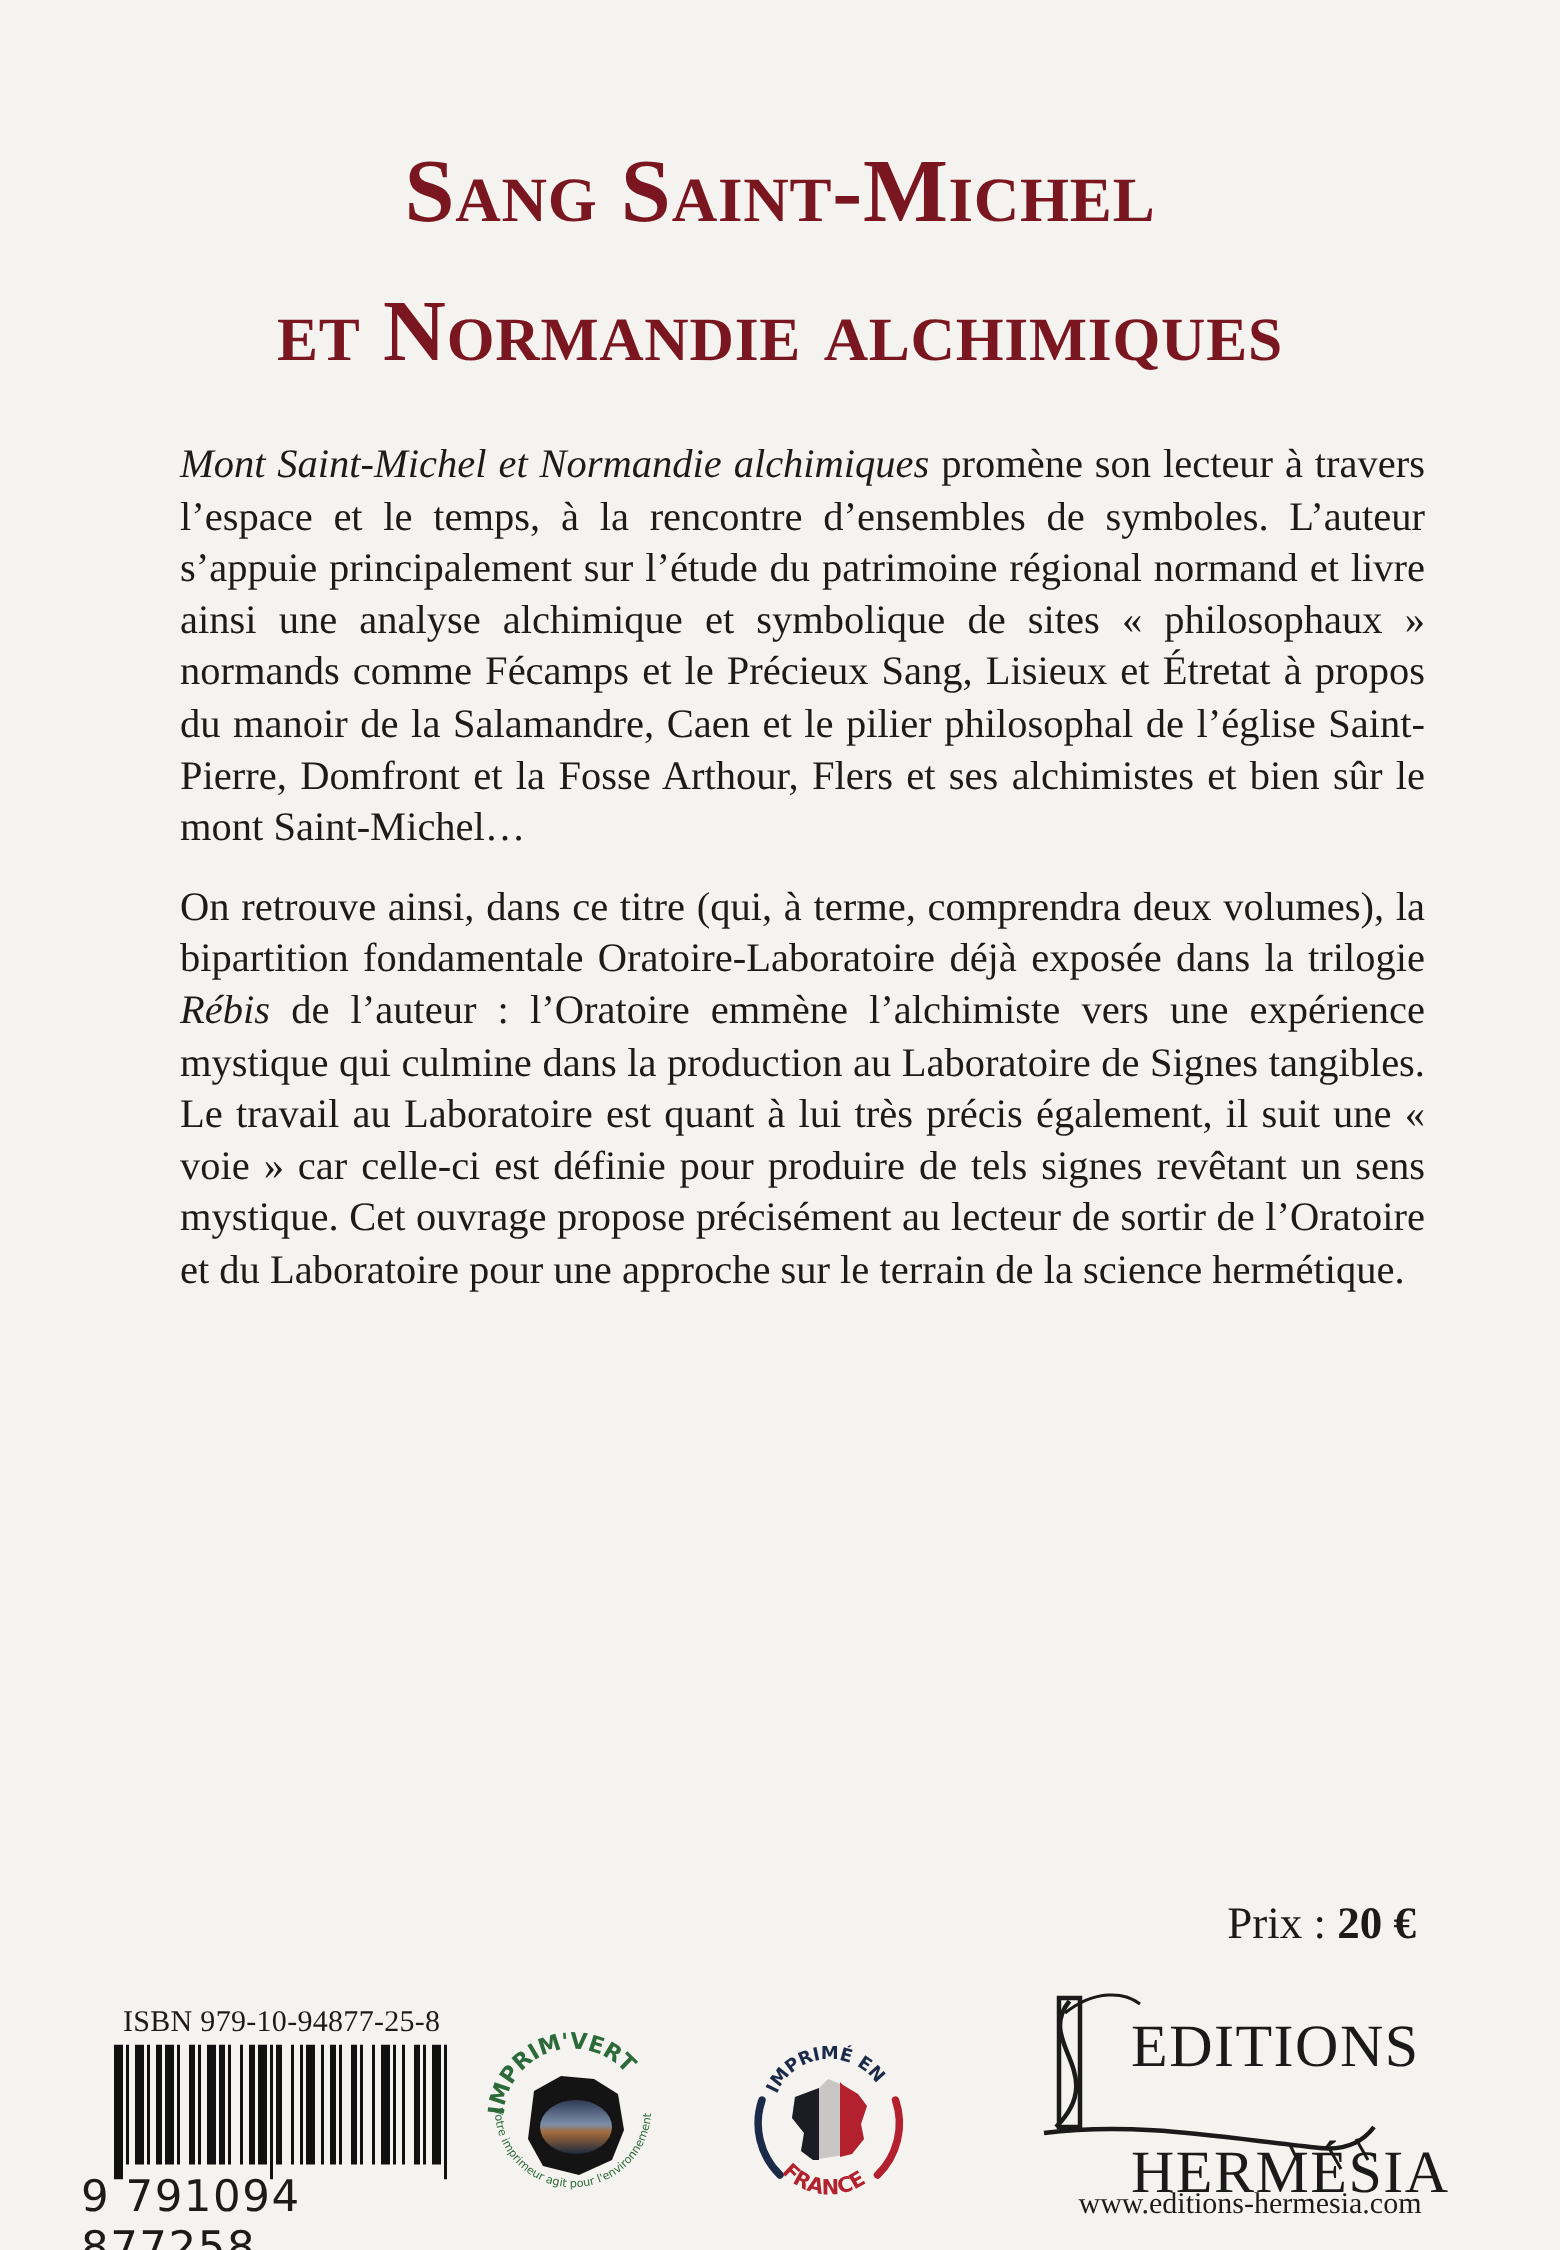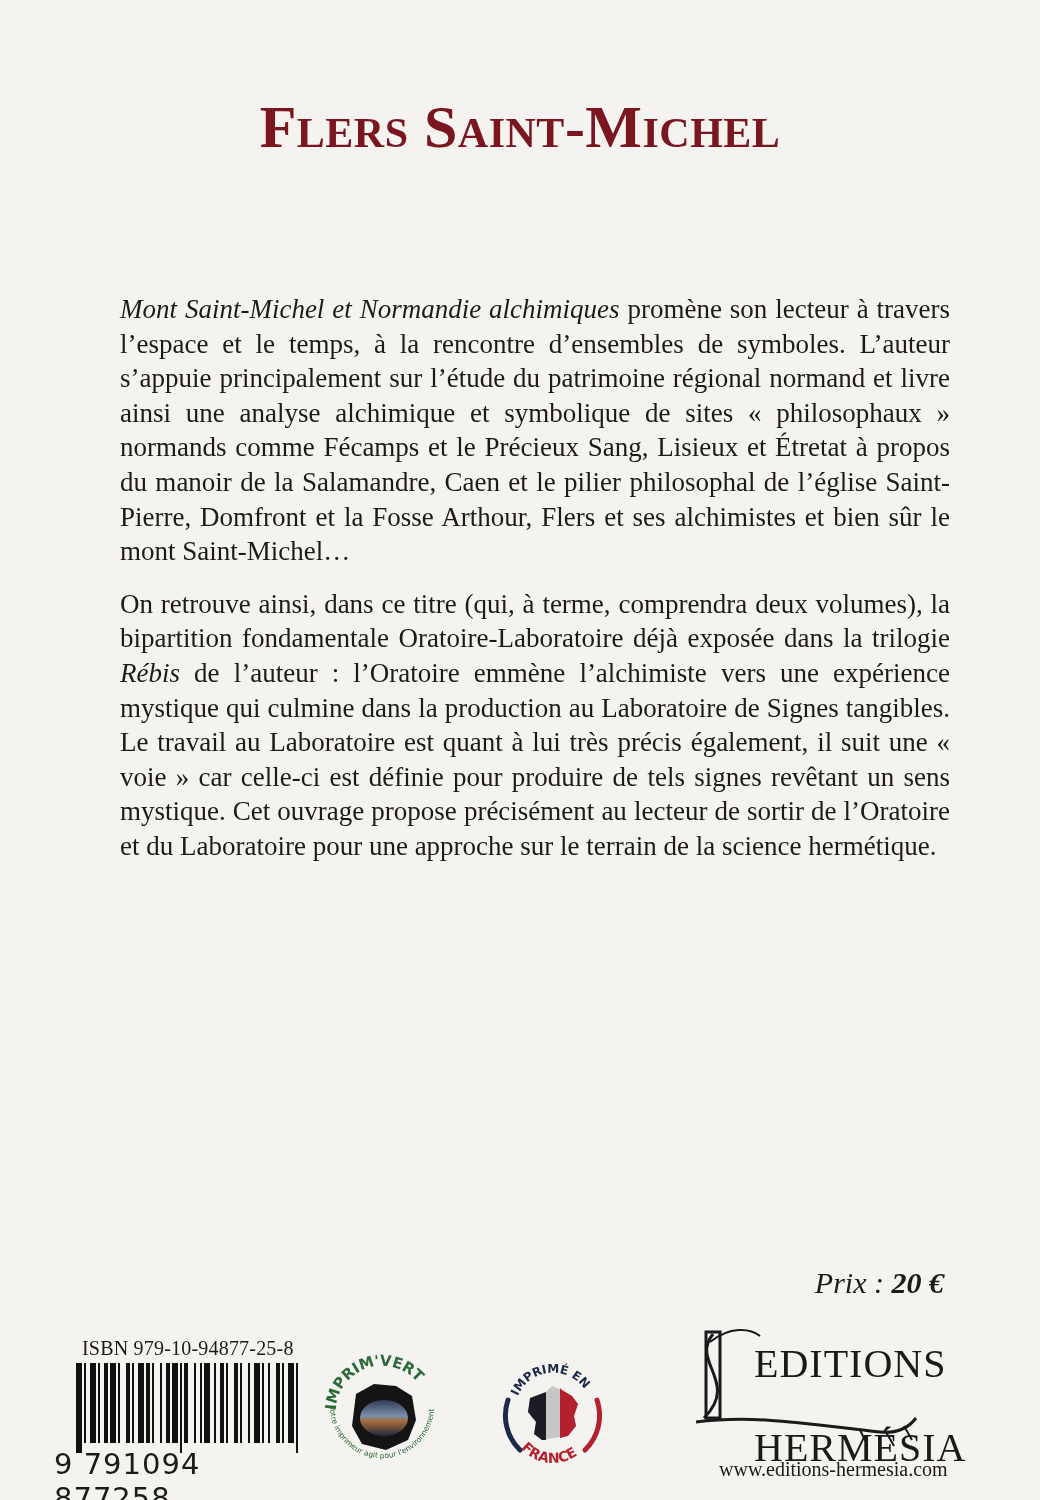--- a/index.html
+++ b/index.html
@@ -23,21 +23,20 @@
   .body-text {
     position: absolute; left: 120px; width: 830px; top: 292px;
     font-size: 27px; line-height: 34.6px; text-align: justify;
   }
   .body-text p { margin: 0 0 18px 0; }
   .body-text em { font-style: italic; }
 
   .price {
     position: absolute; right: 96px; top: 1266px;
     font-size: 30px;
-    font-style: italic;
   }
   .price b { font-weight: bold; }
 
   .isbn-block { position: absolute; left: 54px; top: 1337px; width: 246px; }
   .isbn-label { font-size: 20px; line-height: 22px; padding-left: 28px; letter-spacing: 0.2px; }
   .barcode { position: relative; height: 116px; margin-top: 4px; }
   .barcode svg { position: absolute; left: 0; top: 0; }
   .barcode-digits {
     position: absolute; left: 0; top: 84px; width: 246px;
     font-family: "DejaVu Sans", sans-serif; font-size: 29px; letter-spacing: 1px;
@@ -55,21 +54,22 @@
   .hermesia .n1 { top: 22px; }
   .hermesia .n2 { top: 62px; margin-top: 44px; }
   .website {
     position: absolute; left: 672px; top: 1458px; font-size: 20px; margin-left: 47px;
   }
 </style>
 </head>
 <body>
 
 <div class="title">
-  <span class="line line1">Flers Saint-Michel</span>
+  <span class="line line1">Sang Saint-Michel</span>
+  <span class="line line2">et Normandie alchimiques</span>
 </div>
 
 <div class="body-text">
   <p><em>Mont Saint-Michel et Normandie alchimiques</em><span> promène son lecteur à travers l’espace et le temps, à la rencontre d’ensembles de symboles. L’auteur s’appuie principalement sur l’étude du patrimoine régional normand et livre ainsi une analyse alchimique et symbolique de sites « philosophaux » normands comme Fécamps et le Précieux Sang, Lisieux et Étretat à propos du manoir de la Salamandre, Caen et le pilier philosophal de l’église Saint-Pierre, Domfront et la Fosse Arthour, Flers et ses alchimistes et bien sûr le mont Saint-Michel…</span></p>
   <p><span>On retrouve ainsi, dans ce titre (qui, à terme, comprendra deux volumes), la bipartition fondamentale Oratoire-Laboratoire déjà exposée dans la trilogie </span><em>Rébis</em><span> de l’auteur : l’Oratoire emmène l’alchimiste vers une expérience mystique qui culmine dans la production au Laboratoire de Signes tangibles. Le travail au Laboratoire est quant à lui très précis également, il suit une « voie » car celle-ci est définie pour produire de tels signes revêtant un sens mystique. Cet ouvrage propose précisément au lecteur de sortir de l’Oratoire et du Laboratoire pour une approche sur le terrain de la science hermétique.</span></p>
 </div>
 
 <div class="price">
   <span>Prix : </span><b>20 €</b>
 </div>

